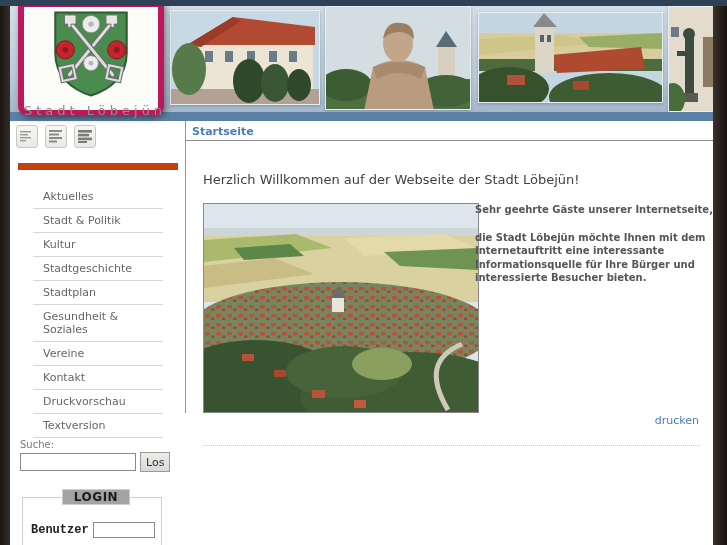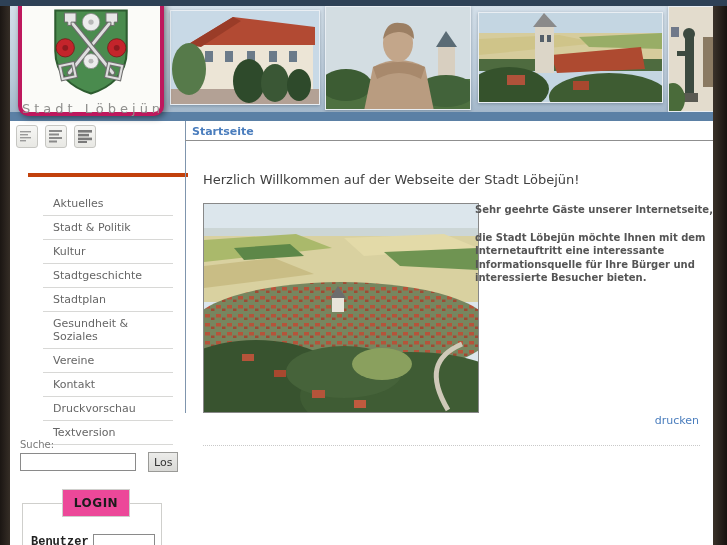--- a/index.html
+++ b/index.html
@@ -14,42 +14,42 @@
   .blueband{position:absolute;left:0;top:112px;width:703px;height:9px;background:#5b80a5;}
   .photo{position:absolute;overflow:hidden;border:1px solid #e9eef3;box-shadow:0 1px 3px rgba(40,60,80,.35);}
   .photo svg{display:block;}
   .p1{left:160px;top:4px;width:150px;height:95px;}
   .p2{left:315px;top:0px;width:146px;height:104px;}
   .p3{left:468px;top:6px;width:185px;height:91px;}
   .p4{left:658px;top:0px;width:45px;height:106px;border-right:none;}
 
   
   .logobox{position:absolute;left:8px;top:1px;width:146px;height:115px;background:#fbfbf8;
-    border:4px solid #be185d;border-radius:5px 5px 10px 10px;z-index:7;
+    border:6px solid #be185d;border-radius:5px 5px 10px 10px;z-index:7;
     box-shadow:2px 2px 6px rgba(0,0,0,.45);text-align:center;cursor:pointer;}
   .logobox svg{margin-top:3px;}
   .logotext{font-size:13px;letter-spacing:4px;color:#8f8f8d;margin-top:1px;white-space:nowrap;}
 
   
   .sidebar{position:absolute;left:0;top:121px;width:160px;height:424px;background:#fff;}
   .fontbtns{position:absolute;left:6px;top:4px;display:flex;gap:7px;}
   .fontbtn{width:22px;height:23px;background:linear-gradient(#f7f7f5,#e8e8e4);border:1px solid #c6c6c2;
     border-radius:3px;padding:0;cursor:pointer;display:flex;align-items:center;justify-content:center;}
-  .menu{position:absolute;left:0;top:34px;width:160px;margin:18px;padding:15px;list-style:none;border-top:4px solid #c2410c;}
+  .menu{position:absolute;left:0;top:34px;width:160px;margin:8px;padding:15px;list-style:none;border-top:7px solid #c2410c;}
   .menu li{font-size:11px;color:#666;padding:5px 4px 5px 10px;border-bottom:1px solid #d8d8d6;cursor:pointer;}
   .search{position:absolute;left:10px;top:318px;width:148px;}
   .search-label{font-size:10px;color:#7a7a7a;display:block;margin-bottom:2px;}
-  .search-row{display:flex;align-items:center;gap:12px;}
+  .search-row{display:flex;align-items:center;gap:4px;}
   .search-input{width:116px;height:18px;border:1px solid #8a8a8a;font-size:11px;padding:1px 3px;background:#fff;}
   .los-btn{height:20px;font-size:11px;color:#333;background:linear-gradient(#ececea,#d9d9d6);
     border:1px solid #9a9a97;padding:1px 5px;cursor:pointer;}
   .login{position:absolute;left:12px;top:368px;width:140px;height:200px;border:1px solid #cfcfcc;
     margin:0;padding:10px 0 0 8px;}
-  .login legend{font-size:12px;font-weight:bold;color:#1c1c1c;border:1px solid #cfcfcc;background:#ec4899;
-    padding:6px 11px;margin:0 auto;letter-spacing:.5px;}
+  .login legend{font-size:12px;font-weight:bold;color:#1c1c1c;border:1px solid #cfcfcc;background:#a3a3a3;
+    padding:0 11px;margin:0 auto;letter-spacing:.5px;}
   .login-row{display:flex;align-items:center;margin-top:7px;}
   .login-row label{width:62px;font-size:12px;font-weight:bold;color:#222;font-family:Liberation Mono, monospace;}
   .login-row input{width:62px;height:16px;border:1px solid #8a8a8a;font-size:11px;background:#fff;}
 
   
   .content{position:absolute;left:175px;top:121px;width:538px;height:424px;}
   .vline{position:absolute;left:0;top:0;width:1px;height:292px;background:#7f95ad;}
   .crumb{position:absolute;left:7px;top:4px;font-size:11px;font-weight:bold;color:#4a7dbd;text-decoration:none;cursor:pointer;}
   .crumbline{position:absolute;left:0;top:19px;width:538px;height:1px;background:#8f8f8f;}
   .heading{position:absolute;left:18px;top:51px;font-size:13px;color:#404040;white-space:nowrap;}

